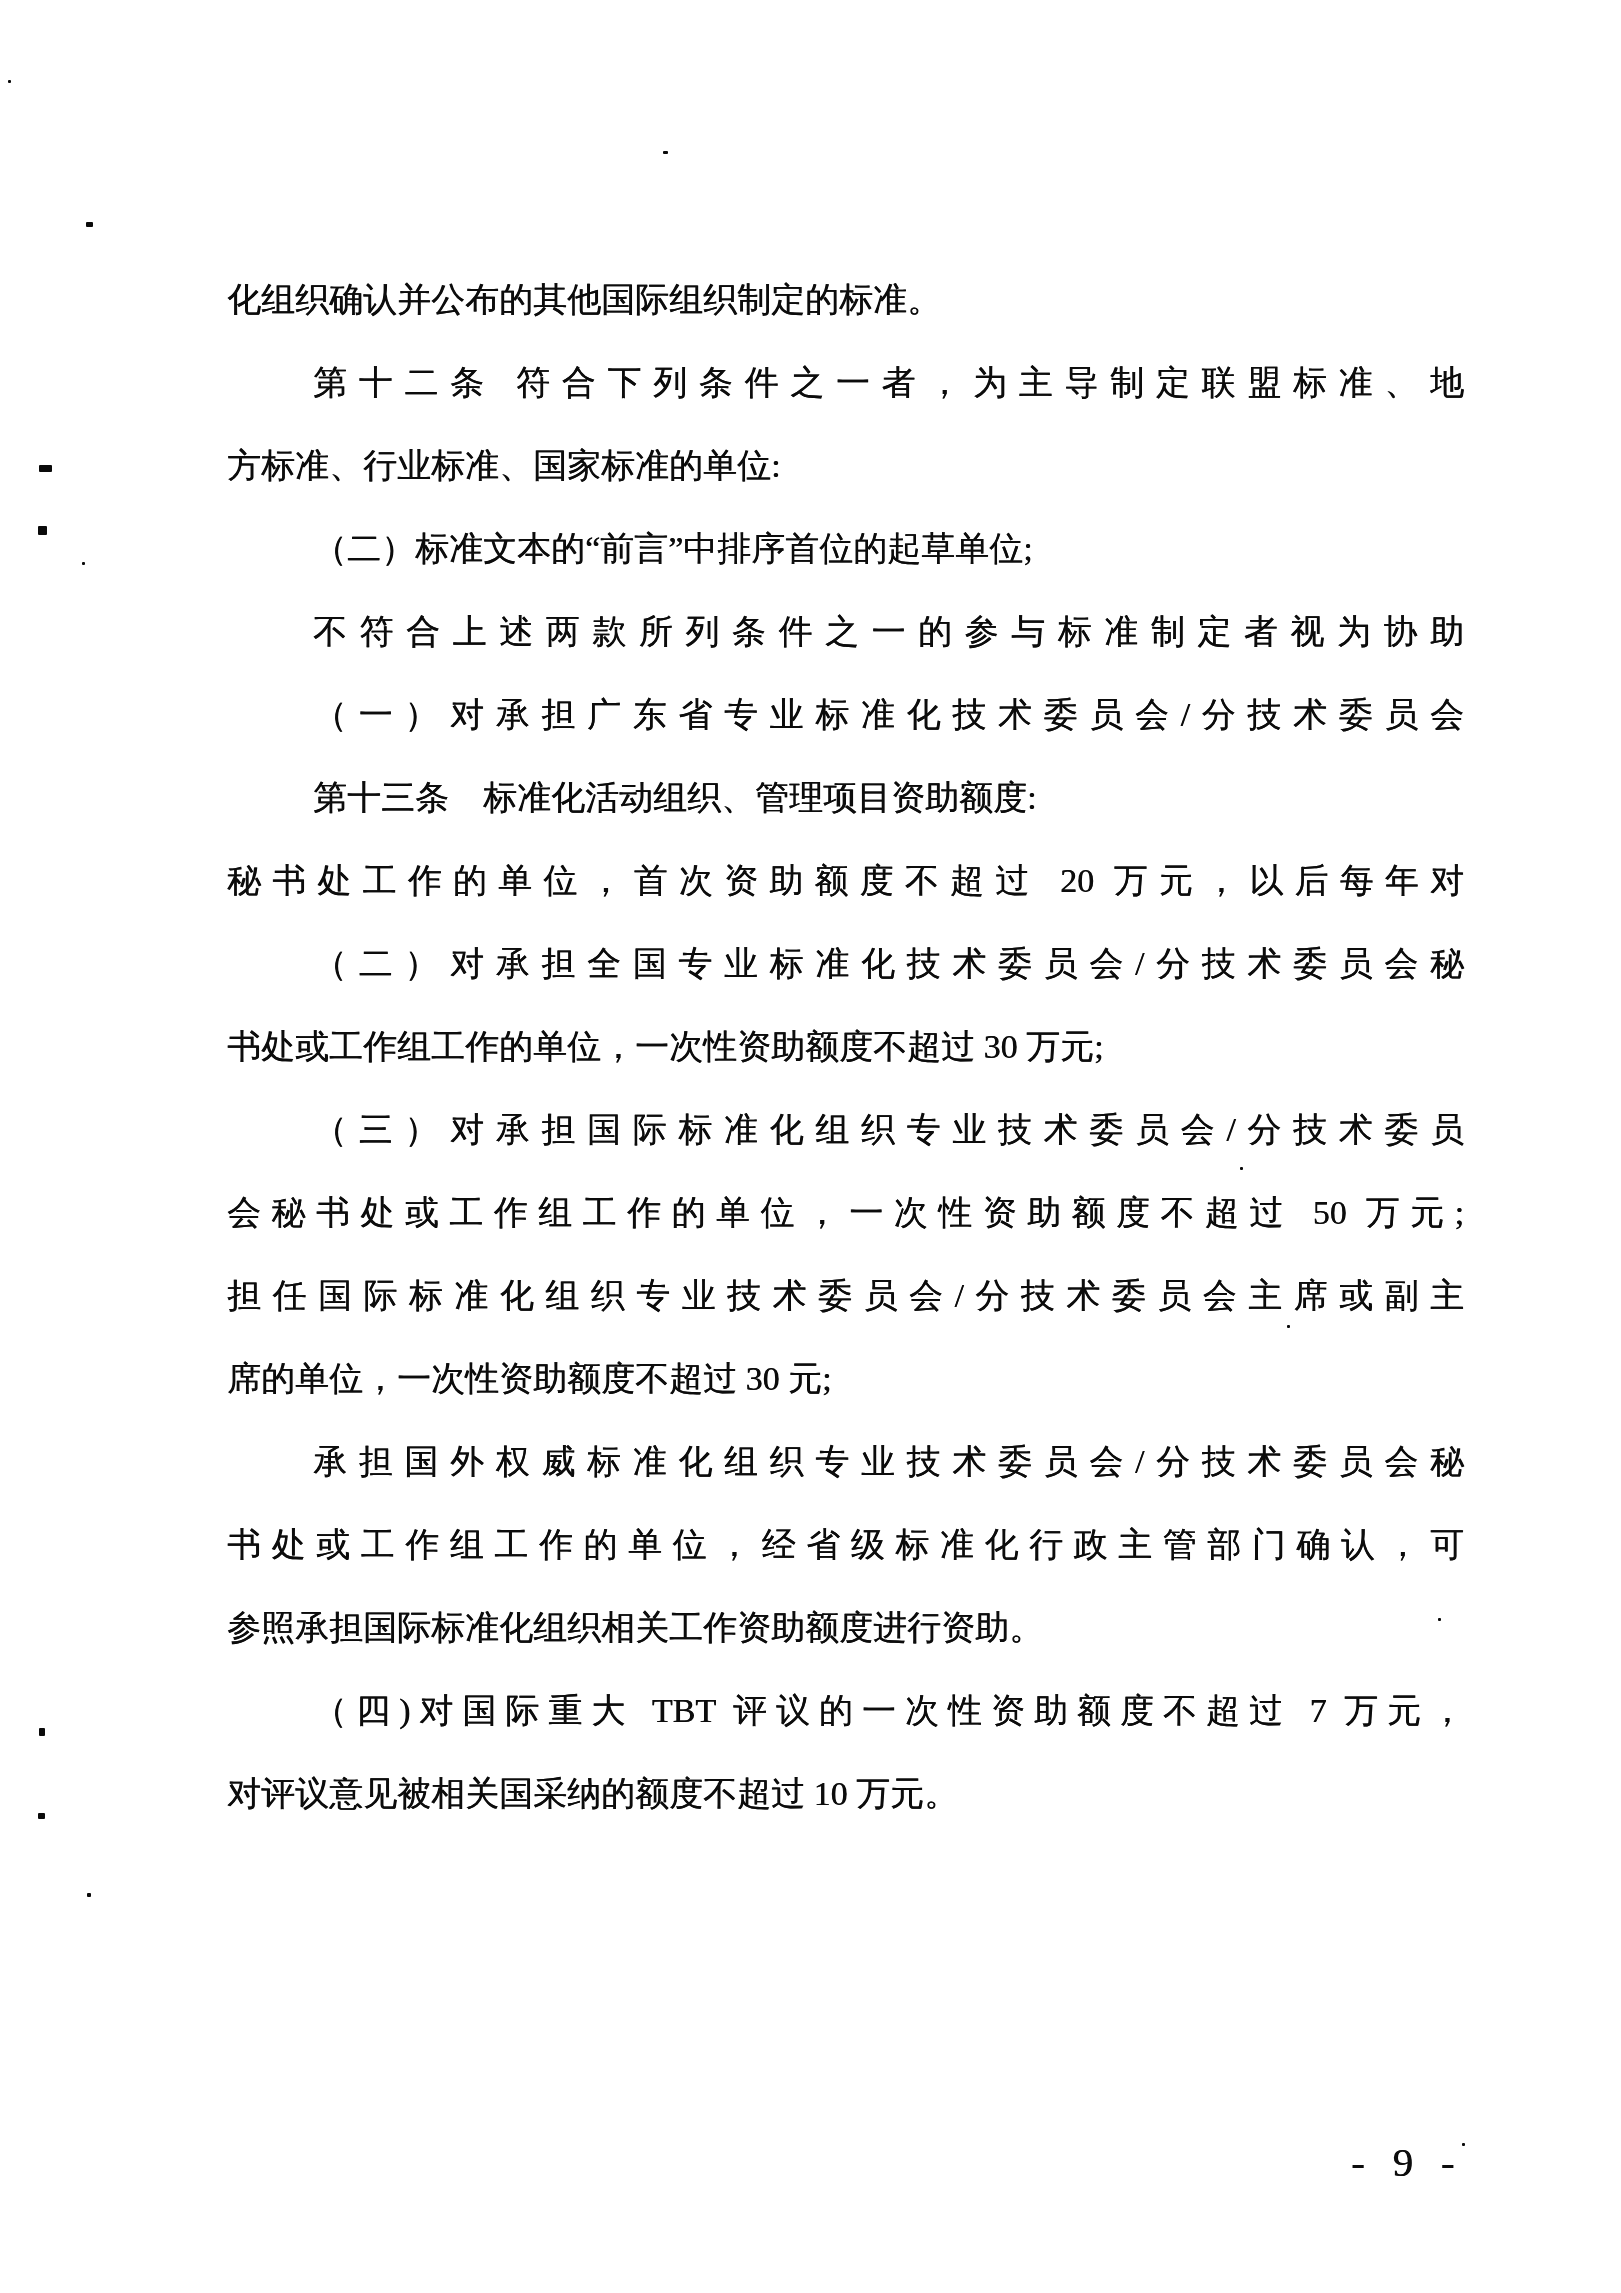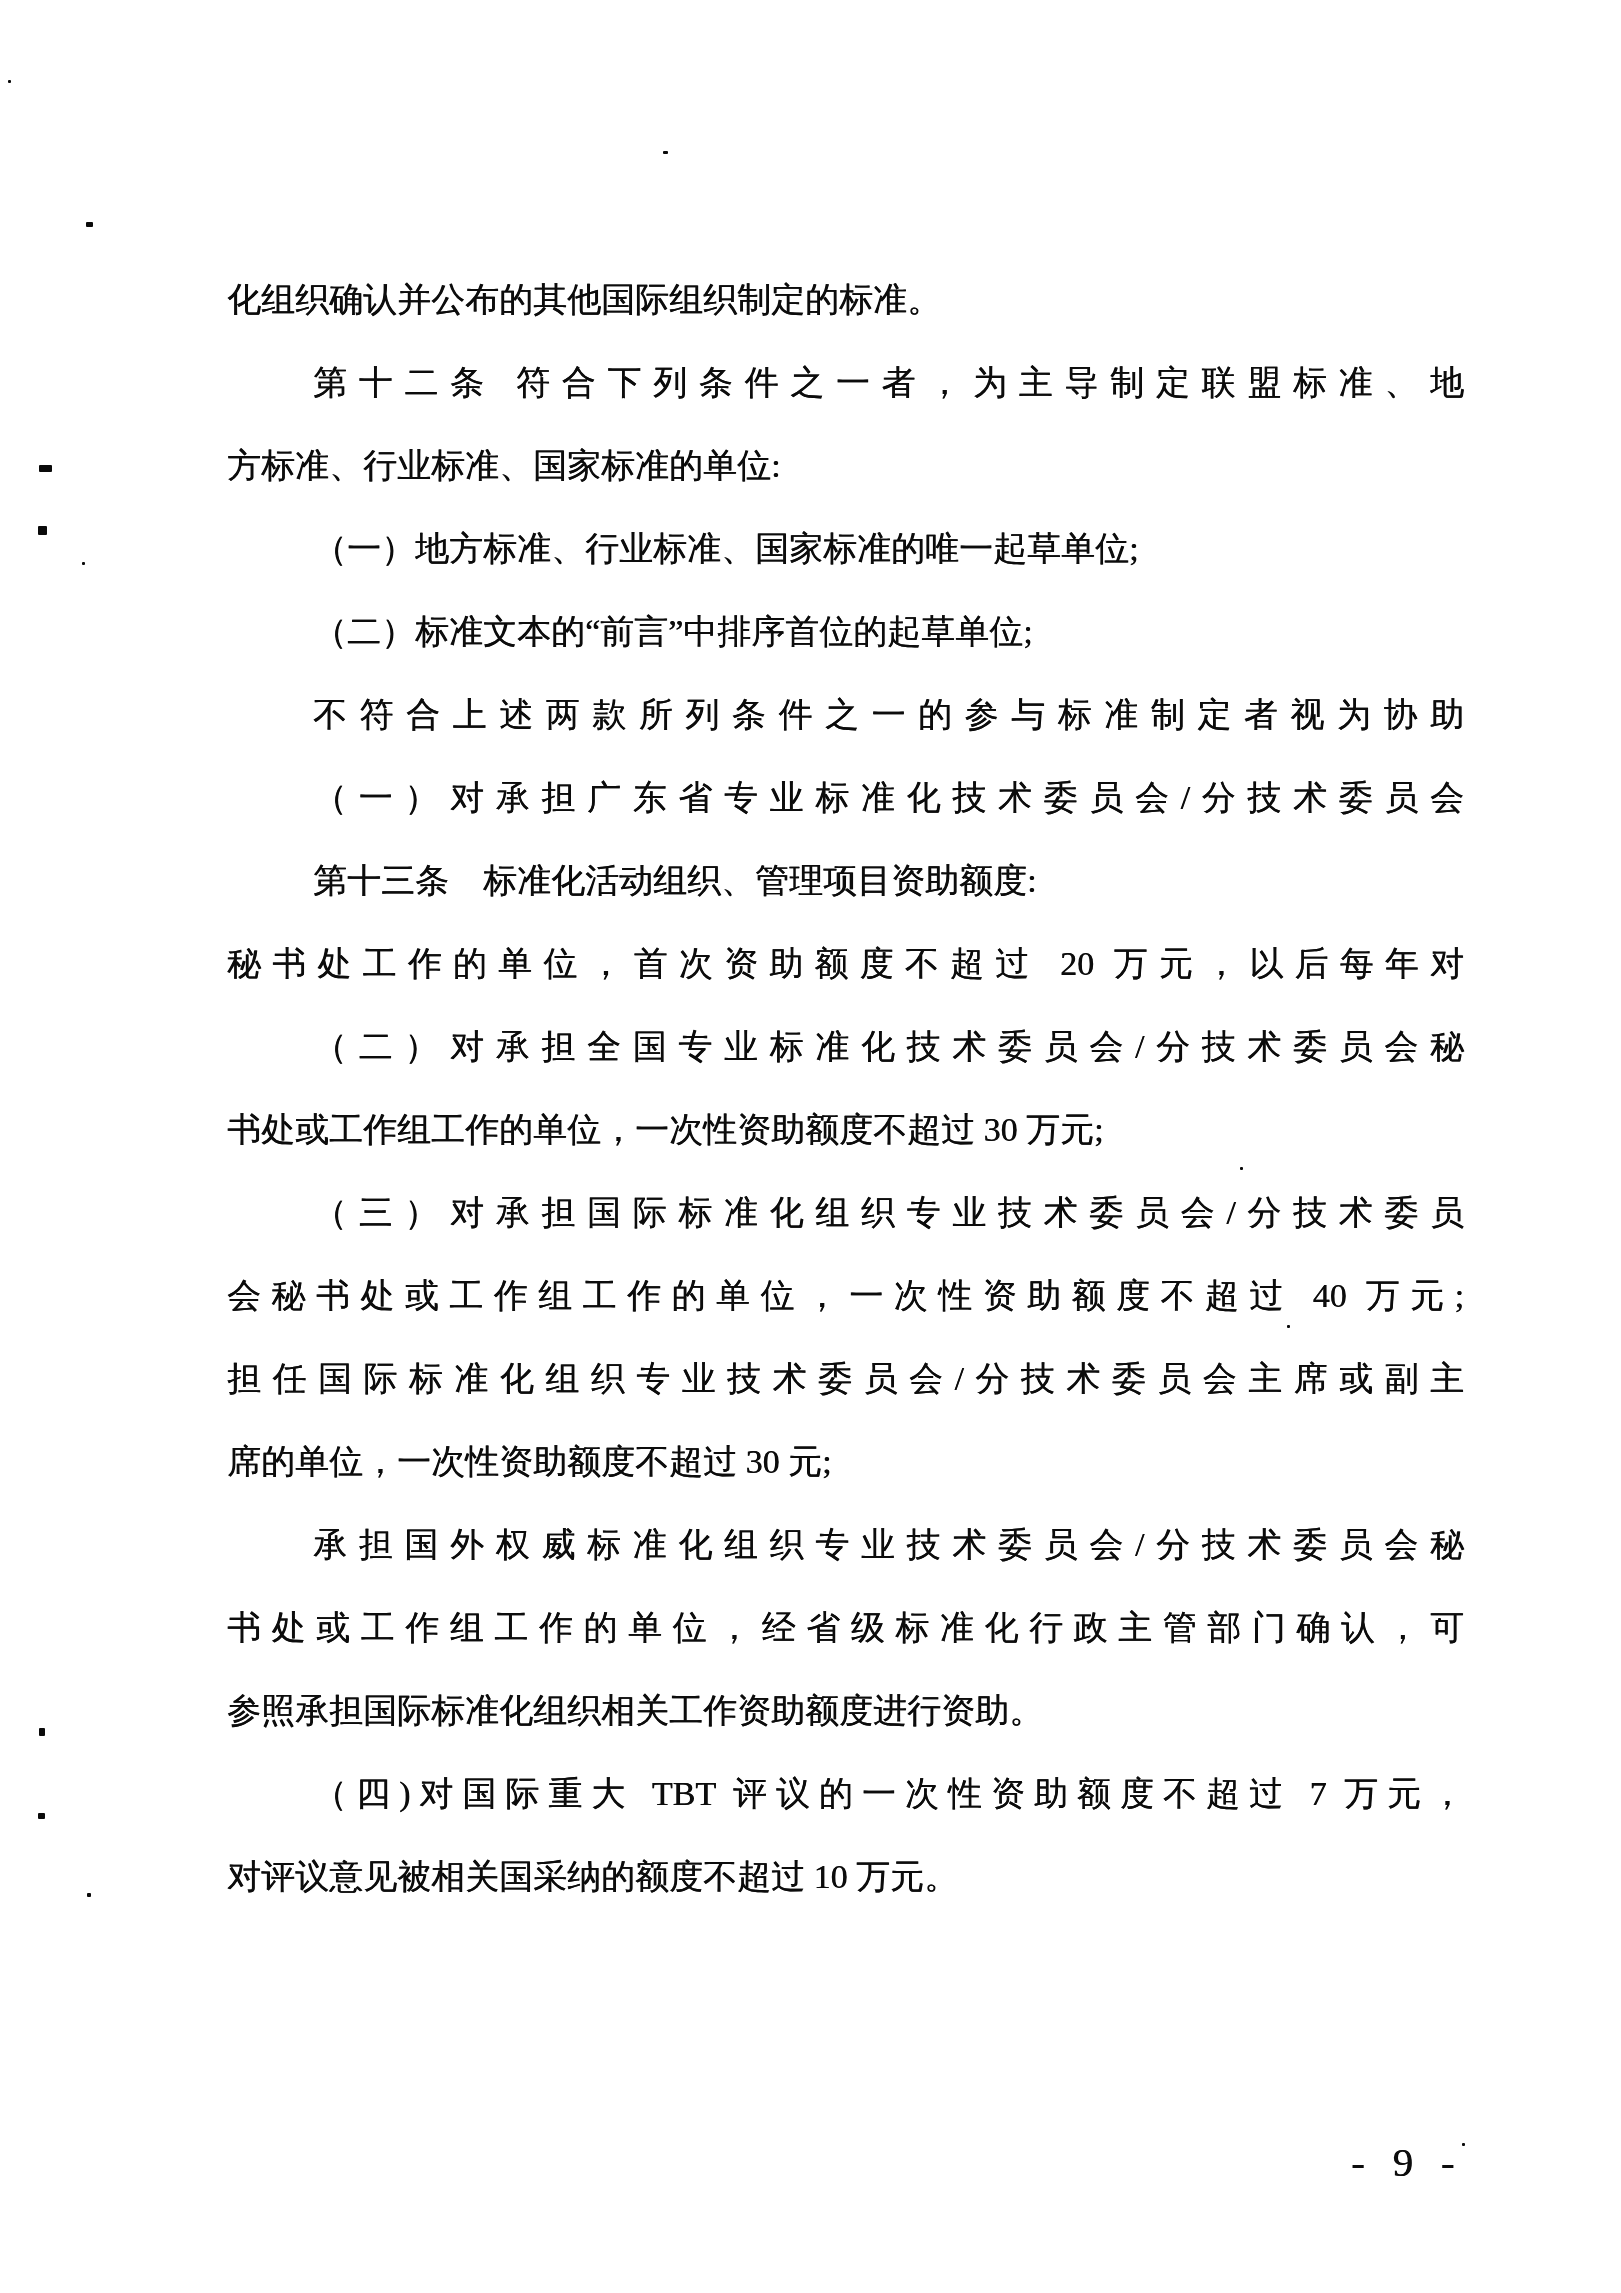--- a/index.html
+++ b/index.html
@@ -61,30 +61,29 @@
   }
 </style>
 </head>
 <body>
 
 <div class="page">
   <div class="textblock">
       <div class="line"><span>化组织确认并公布的其他国际组织制定的标准。</span></div>
       <div class="line indent fill"><b class="head">第十二条</b><span> 符合下列条件之一者，为主导制定联盟标准、地</span></div>
       <div class="line"><span>方标准、行业标准、国家标准的单位:</span></div>
-      <div class="line indent"><span>（一）地方标准、行业标准、国家标准的唯一起草单位;</span></div>
       <div class="line indent"><span>（二）标准文本的“前言”中排序首位的起草单位;</span></div>
       <div class="line indent fill"><span>不符合上述两款所列条件之一的参与标准制定者视为协助</span></div>
       <div class="line indent fill"><span>（一）对承担广东省专业标准化技术委员会/分技术委员会</span></div>
       <div class="line indent"><b class="head">第十三条</b><span>　标准化活动组织、管理项目资助额度:</span></div>
       <div class="line fill"><span>秘书处工作的单位，首次资助额度不超过 20 万元，以后每年对</span></div>
       <div class="line indent fill"><span>（二）对承担全国专业标准化技术委员会/分技术委员会秘</span></div>
       <div class="line"><span>书处或工作组工作的单位，一次性资助额度不超过 30 万元;</span></div>
       <div class="line indent fill"><span>（三）对承担国际标准化组织专业技术委员会/分技术委员</span></div>
-      <div class="line fill"><span>会秘书处或工作组工作的单位，一次性资助额度不超过 40 万元;</span></div>
+      <div class="line fill"><span>会秘书处或工作组工作的单位，一次性资助额度不超过 50 万元;</span></div>
       <div class="line fill"><span>担任国际标准化组织专业技术委员会/分技术委员会主席或副主</span></div>
       <div class="line"><span>席的单位，一次性资助额度不超过 30 元;</span></div>
       <div class="line indent fill"><span>承担国外权威标准化组织专业技术委员会/分技术委员会秘</span></div>
       <div class="line fill"><span>书处或工作组工作的单位，经省级标准化行政主管部门确认，可</span></div>
       <div class="line"><span>参照承担国际标准化组织相关工作资助额度进行资助。</span></div>
       <div class="line indent fill"><span>（四)对国际重大 TBT 评议的一次性资助额度不超过 7 万元，</span></div>
       <div class="line"><span>对评议意见被相关国采纳的额度不超过 10 万元。</span></div>
     </div>
   <div class="pagenum">- 9 -</div>
 <div class="speck" style="left: 7.8px; top: 80px; width: 2.9px; height: 2.9px;"></div>

